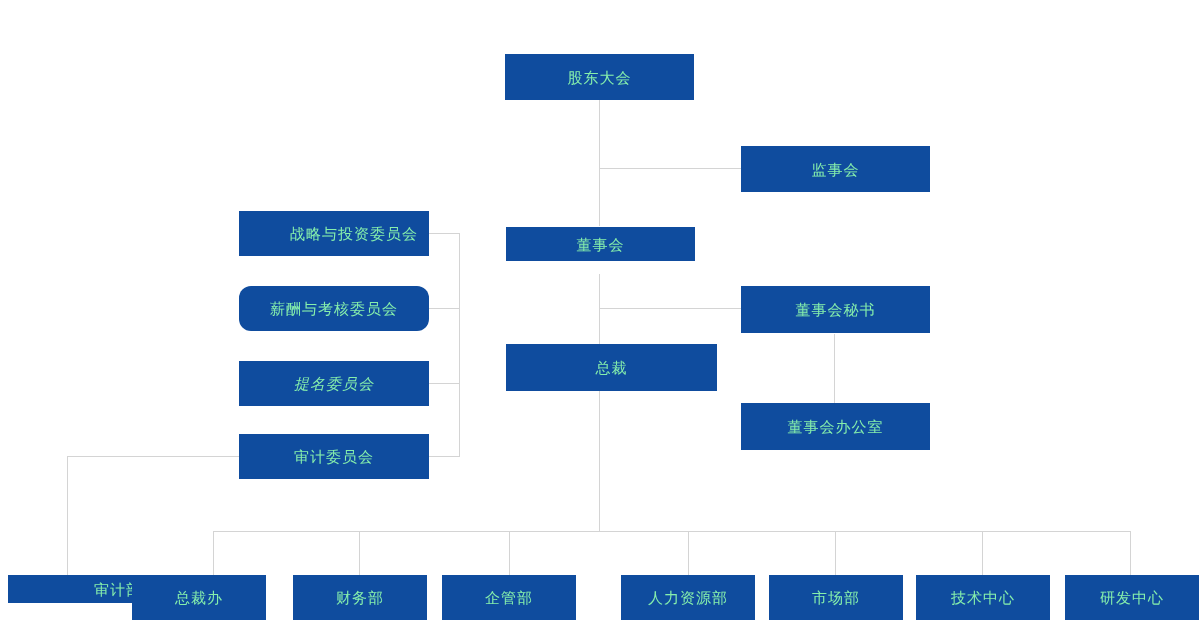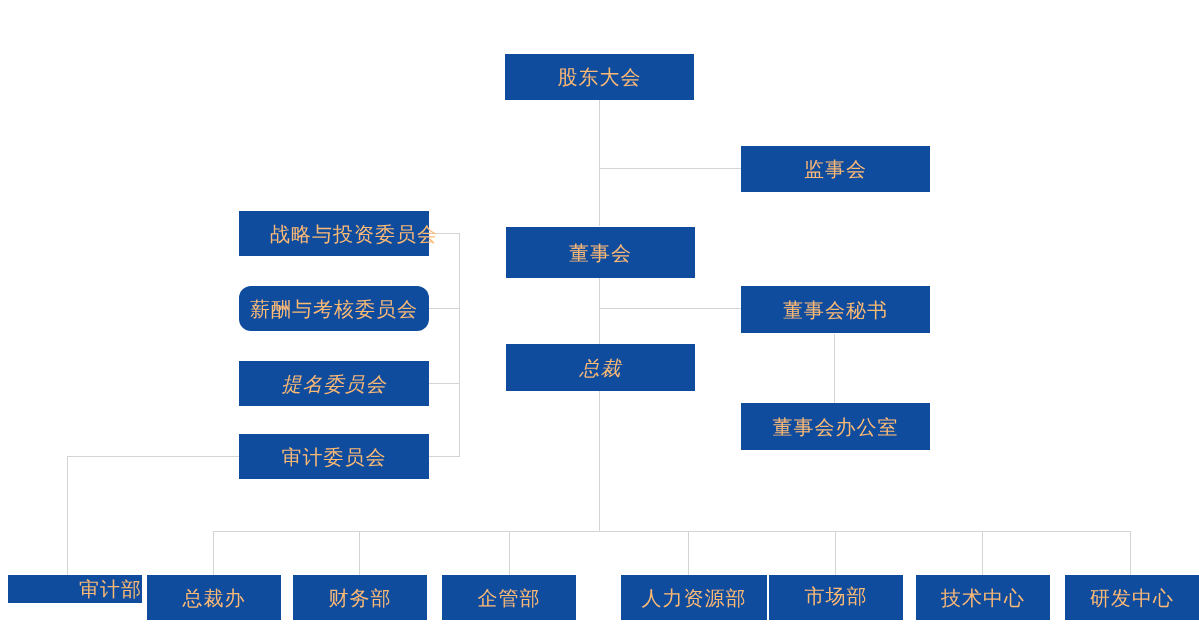--- a/index.html
+++ b/index.html
@@ -13,25 +13,25 @@
   #chart-canvas {
     position: relative;
     width: 1199px;
     height: 643px;
     background: #ffffff;
     overflow: hidden;
   }
   .node {
     position: absolute;
     background: #0f4c9e;
-    color: #fdba74;
+    color: #86efac;
     display: flex;
     align-items: center;
     justify-content: center;
-    font-size: 20px;
+    font-size: 15px;
     letter-spacing: 1px;
     line-height: 1;
     box-sizing: border-box;
     z-index: 2;
     user-select: none;
   }
   .node-label {
     display: block;
     white-space: nowrap;
   }
@@ -84,64 +84,64 @@
   </div>
 
   <div class="node" style="left:741px; top:146px; width:189px; height:46px;">
     <span class="node-label">监事会</span>
   </div>
 
   <div class="node" style="left:239px; top:211px; width:190px; height:45px;padding-left:40px;">
     <span class="node-label">战略与投资委员会</span>
   </div>
 
-  <div class="node" style="left:506px; top:227px; width:189px; height:51px;justify-content:center;">
+  <div class="node" style="left:506px; top:227px; width:189px; height:34px;justify-content:center;">
     <span class="node-label">董事会</span>
   </div>
 
   <div class="node" style="left:239px; top:286px; width:190px; height:45px;border-radius:12px;">
     <span class="node-label">薪酬与考核委员会</span>
   </div>
 
   <div class="node" style="left:741px; top:286px; width:189px; height:47px;">
     <span class="node-label">董事会秘书</span>
   </div>
 
   <div class="node" style="left:239px; top:361px; width:190px; height:45px;font-style:italic;">
     <span class="node-label">提名委员会</span>
   </div>
 
-  <div class="node" style="left:506px; top:344px; width:189px; height:47px;font-style:italic;">
+  <div class="node" style="left:506px; top:344px; width:211px; height:47px;">
     <span class="node-label">总裁</span>
   </div>
 
   <div class="node" style="left:741px; top:403px; width:189px; height:47px;">
     <span class="node-label">董事会办公室</span>
   </div>
 
   <div class="node" style="left:239px; top:434px; width:190px; height:45px;">
     <span class="node-label">审计委员会</span>
   </div>
 
   <div class="node" style="left:8px; top:575px; width:134px; height:28px;justify-content:flex-end;">
     <span class="node-label">审计部</span>
   </div>
-  <div class="node" style="left:147px; top:575px; width:134px; height:45px;">
+  <div class="node" style="left:132px; top:575px; width:134px; height:45px;">
     <span class="node-label">总裁办</span>
   </div>
   <div class="node" style="left:293px; top:575px; width:134px; height:45px;">
     <span class="node-label">财务部</span>
   </div>
   <div class="node" style="left:442px; top:575px; width:134px; height:45px;">
     <span class="node-label">企管部</span>
   </div>
-  <div class="node" style="left:621px; top:575px; width:146px; height:45px;">
+  <div class="node" style="left:621px; top:575px; width:134px; height:45px;">
     <span class="node-label">人力资源部</span>
   </div>
-  <div class="node" style="left:769px; top:575px; width:134px; height:45px;font-family:Liberation Mono, monospace;">
+  <div class="node" style="left:769px; top:575px; width:134px; height:45px;">
     <span class="node-label">市场部</span>
   </div>
   <div class="node" style="left:916px; top:575px; width:134px; height:45px;">
     <span class="node-label">技术中心</span>
   </div>
   <div class="node" style="left:1065px; top:575px; width:134px; height:45px;">
     <span class="node-label">研发中心</span>
   </div>
 
 </div>

